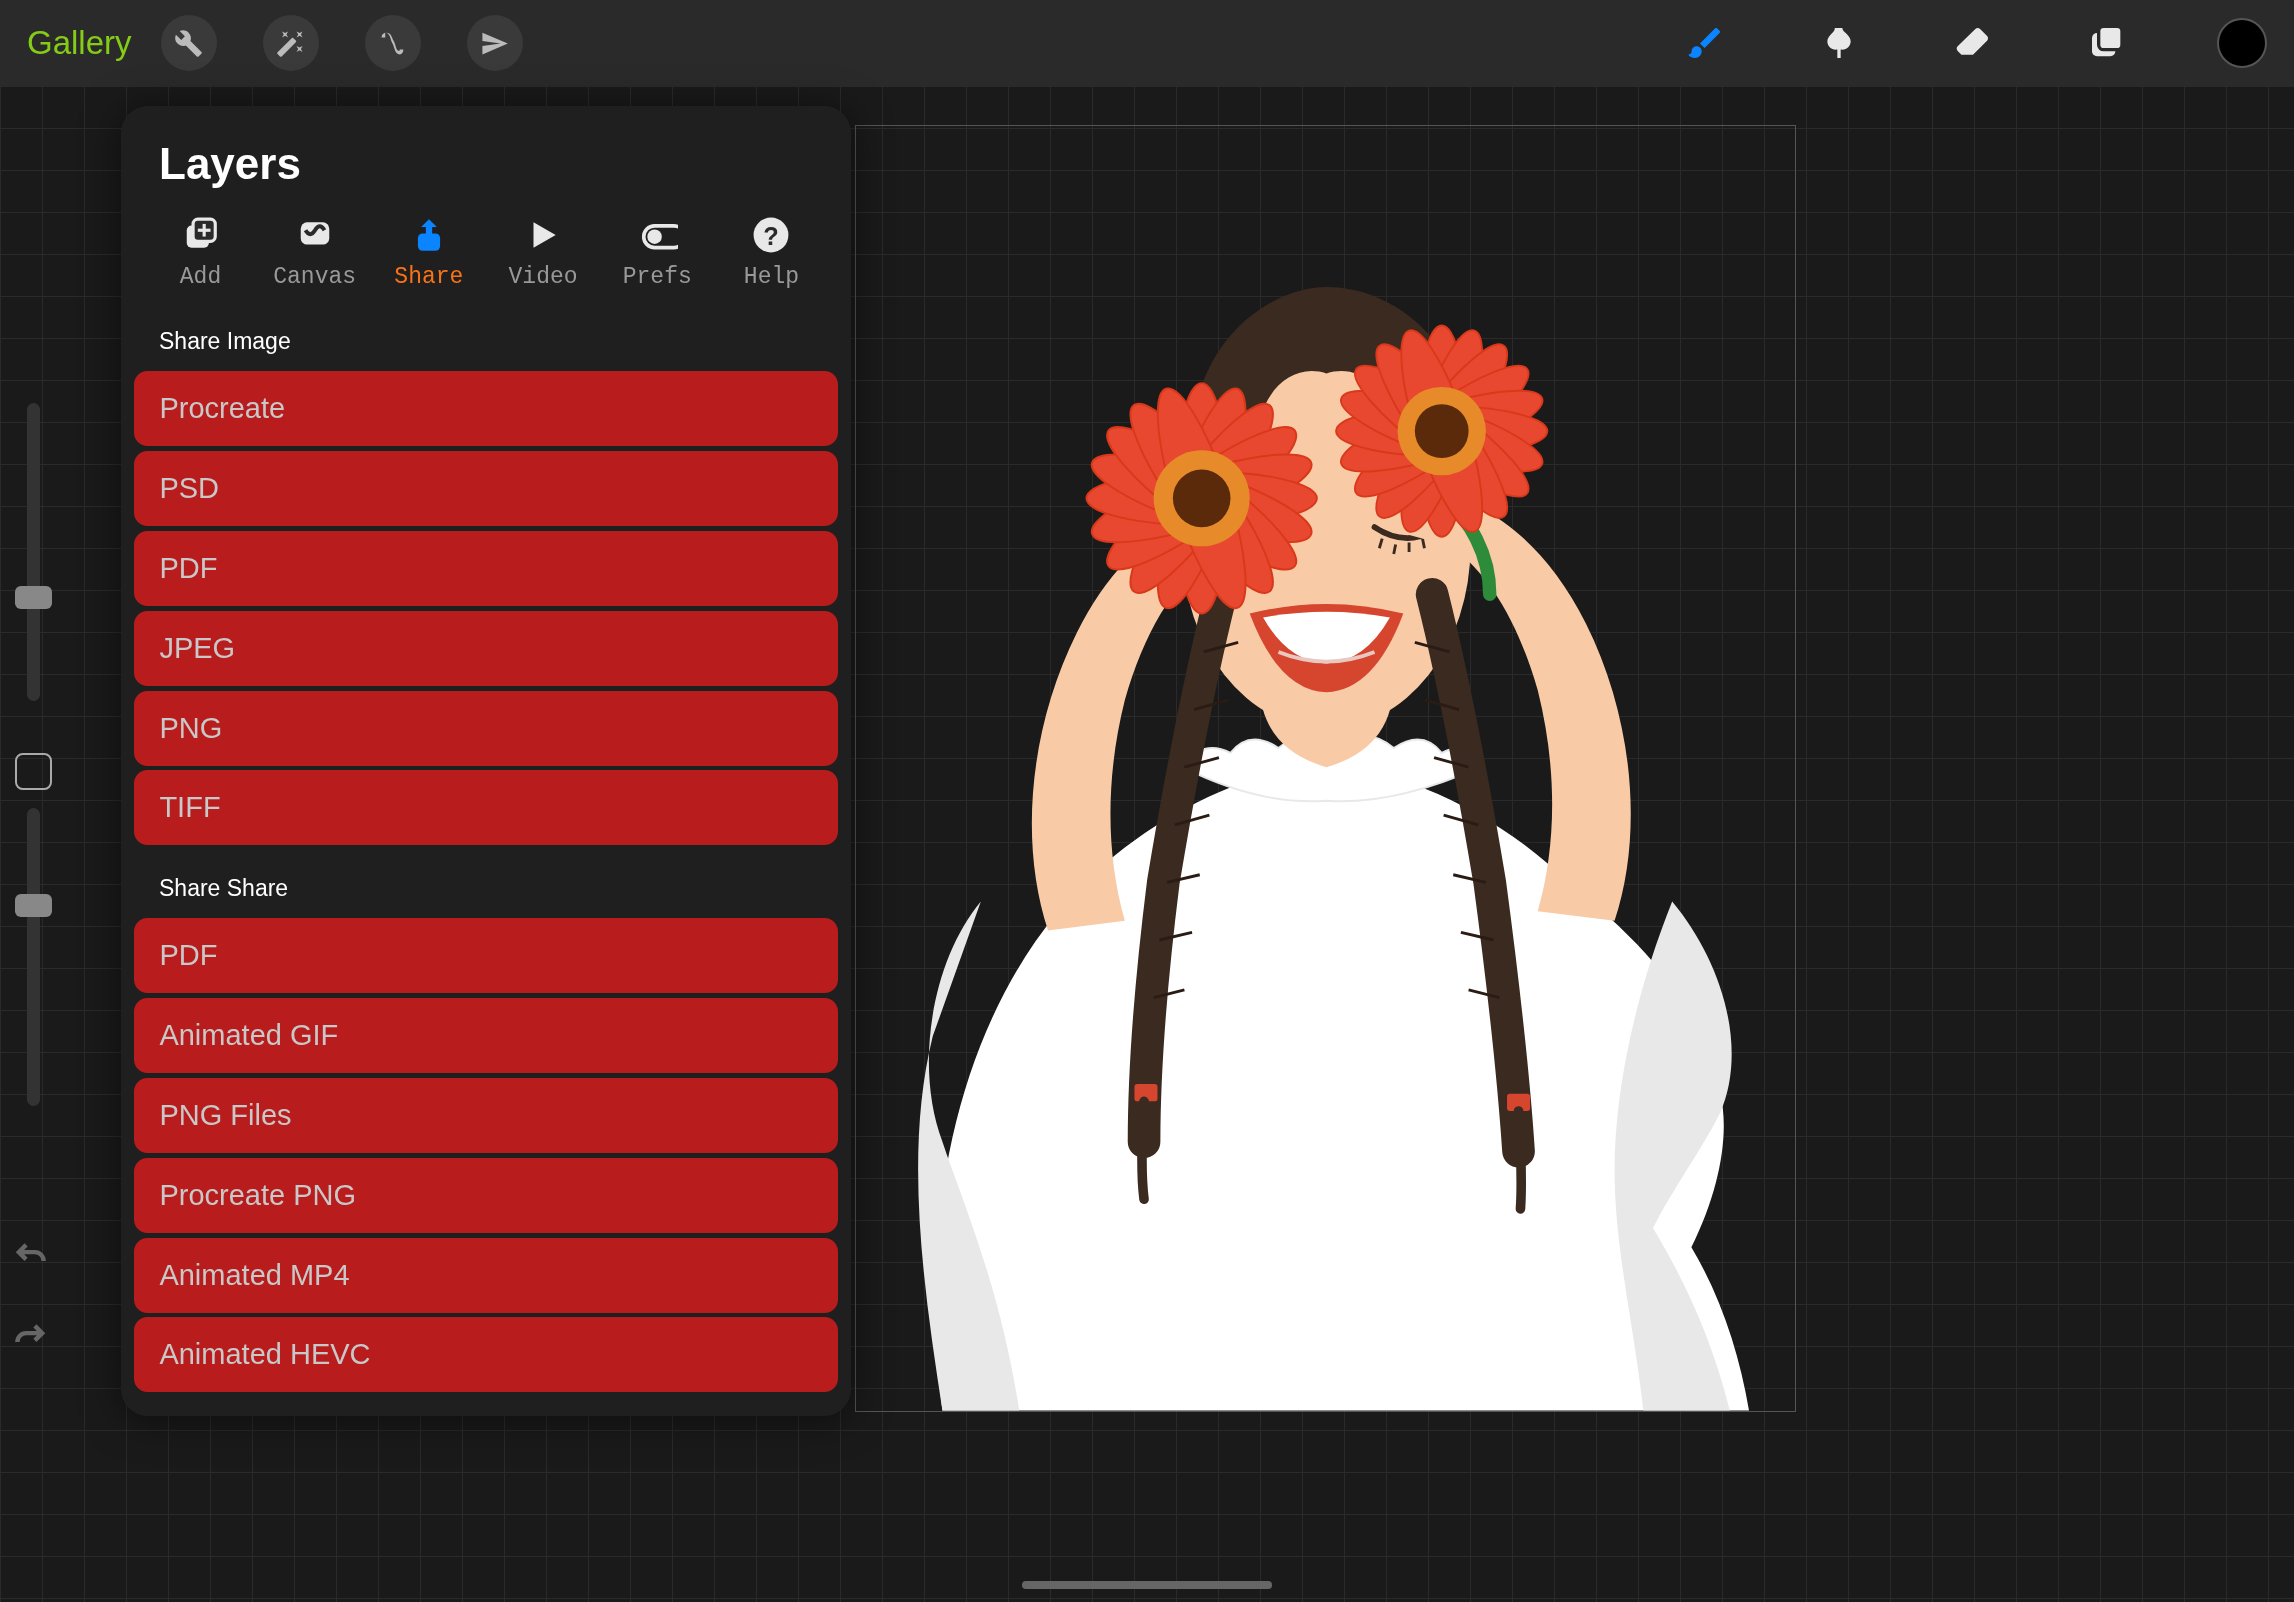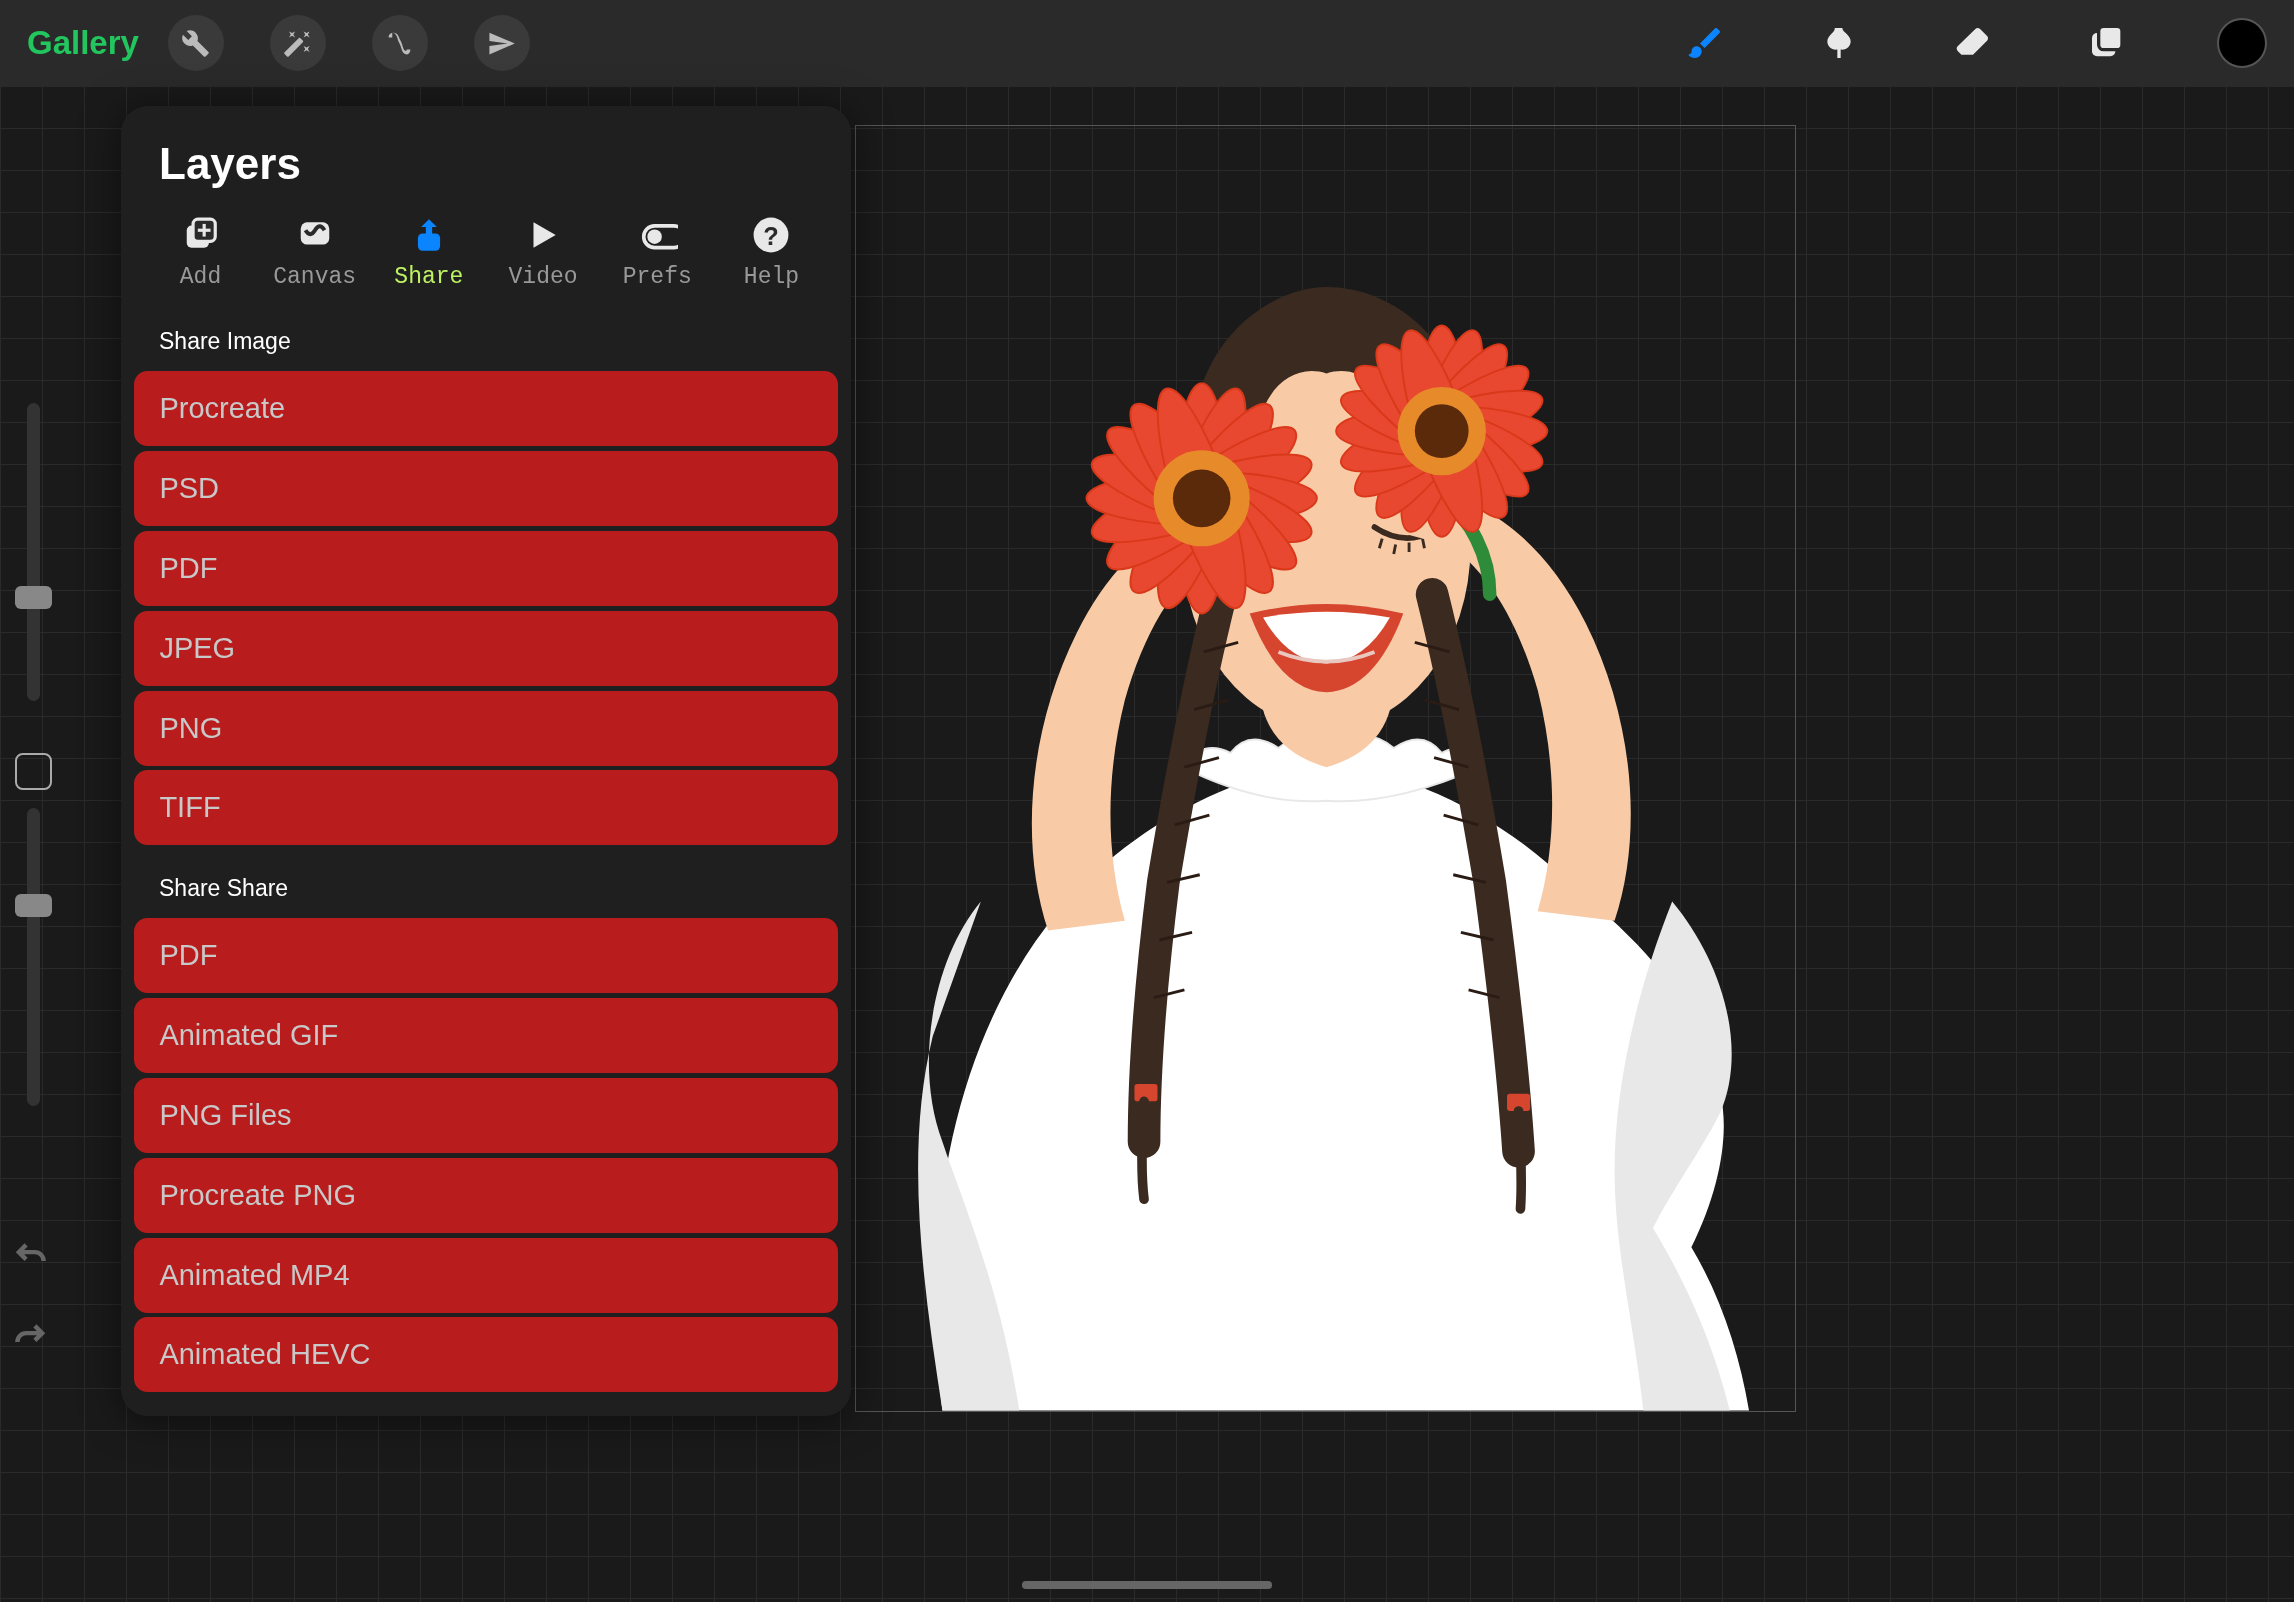--- a/index.html
+++ b/index.html
@@ -4,21 +4,21 @@
 <style>
   * { margin: 0; padding: 0; box-sizing: border-box; font-family: -apple-system, BlinkMacSystemFont, "Segoe UI", Helvetica, Arial, sans-serif; }
   html, body { width: 2294px; height: 1602px; background: #1a1a1a; overflow: hidden; color: #ddd; }
 
   
   .topbar {
     position: absolute; top: 0; left: 0; right: 0; height: 86px;
     background: #2a2a2a; display: flex; align-items: center; padding: 0 27px;
     z-index: 10;
   }
-  .gallery-label { font-size: 33px; color: #22c55e; font-weight: 700; margin-right: 29px; }
+  .gallery-label { font-size: 33px; color: #84cc16; font-weight: 400; margin-right: 29px; }
   .top-icon-btn {
     width: 56px; height: 56px; border-radius: 50%; background: #3a3a3a;
     display: flex; align-items: center; justify-content: center; margin-right: 46px;
     cursor: pointer;
   }
   .top-icon-btn svg { width: 29px; height: 29px; fill: #bbb; }
   .top-right { margin-left: auto; display: flex; align-items: center; gap: 86px; }
   .tool-btn { width: 48px; height: 48px; display:flex; align-items:center; justify-content:center; cursor:pointer; }
   .tool-btn svg { width: 40px; height: 40px; }
   .color-swatch { width: 50px; height: 50px; border-radius: 50%; background: #000; border: 2.9px solid #555; }
@@ -57,21 +57,21 @@
     position: absolute; left: 121px; top: 106px; width: 730px;
     background: rgba(32,32,32,0.98); border-radius: 27px; padding: 33px 0 19px 0;
     z-index: 20;
     box-shadow: 0 3.8px 38px rgba(0,0,0,0.5);
   }
   .popover-title { font-size: 44px; font-weight: 700; color: #fff; padding: 0 38px 25px 38px; }
   .share-tabs { display:flex; justify-content: space-between; padding: 0 23px 13.4px 23px; }
   .share-tab { display:flex; flex-direction:column; align-items:center; gap:7.7px; width: 113px; cursor:pointer; }
   .share-tab-icon { width: 42px; height: 42px; display:flex; align-items:center; justify-content:center; }
   .share-tab-label { font-size: 23px; color: #999; font-family: Liberation Mono, monospace; }
-  .share-tab.active .share-tab-label { color: #bef264; }
+  .share-tab.active .share-tab-label { color: #f97316; }
   .section-header { font-size: 23px; font-weight: 400; color: #fff; padding: 25px 38px 11.5px 38px; }
   .option-list { padding: 0 13.4px; }
   .option-row {
     background: #b91c1c; margin: 4.8px 0; padding: 21px 25px; border-radius: 13.4px;
     font-size: 29px; color: #c8c8c8; cursor: pointer;
   }
 
   
   .home-indicator { position:absolute; bottom: 13.4px; left:50%; transform:translateX(-50%); width: 250px; height: 7.7px; background:#666; border-radius: 3.8px; }
 </style>

